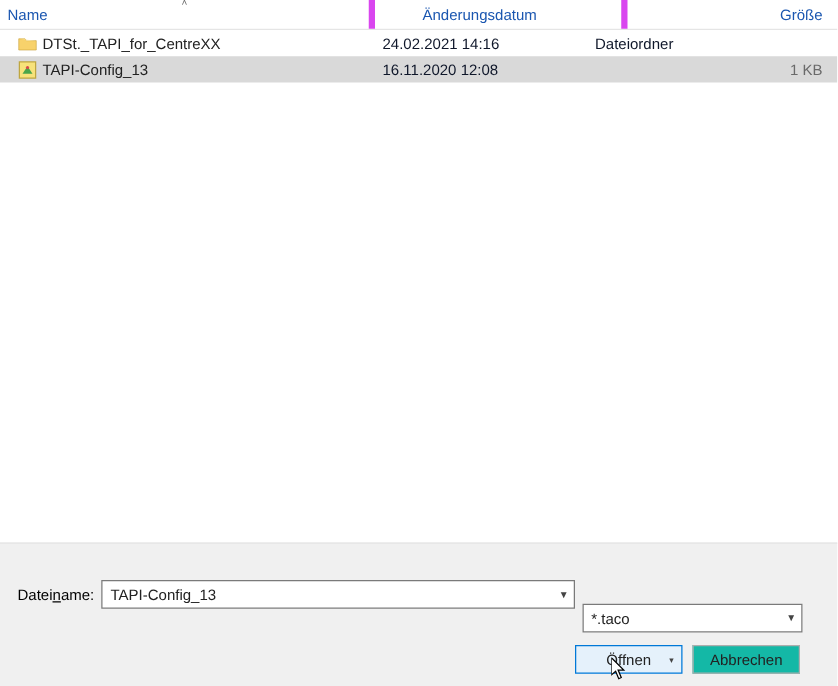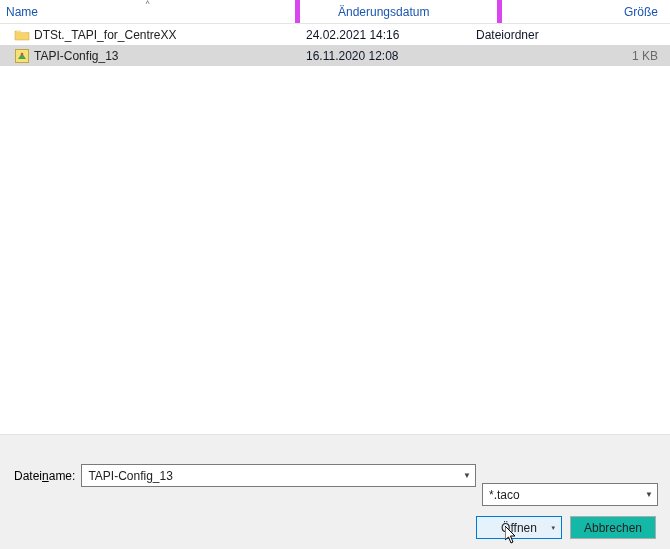--- a/index.html
+++ b/index.html
@@ -23,21 +23,21 @@
   .cell { padding: 0 6px; display: flex; align-items: center; height: 100%; overflow: hidden; white-space: nowrap; }
   .c-name { width: 300px; gap: 4px; padding-left: 14px; }
   .c-date { width: 170px; color: #0f172a; }
   .c-type { width: 115px; color: #0f172a; }
   .c-size { flex: 1; justify-content: flex-end; padding-right: 12px; color: #6a6a6a; }
 
   .icon { width: 16px; height: 16px; display: inline-flex; align-items: center; justify-content: center; flex-shrink: 0; }
   .icon-folder svg, .icon-file svg { width: 16px; height: 16px; }
 
   
-  .footer { background: #f0f0f0; border-top: 1px solid #e3e3e3; padding: 10px 12px 10px 10px; display: flex; flex-direction: column; gap: 10px; }
+  .footer { background: #f0f0f0; border-top: 1px solid #e3e3e3; padding: 10px 28px 10px 10px; display: flex; flex-direction: column; gap: 10px; }
   .row1 { display: flex; align-items: center; gap: 6px; }
   .label-fn { padding-left: 4px; }
   .label-fn u { text-decoration: underline; }
   .combo { display: flex; align-items: center; justify-content: space-between; background: #fff; border: 1px solid #7a7a7a; height: 23px; padding: 0 4px 0 6px; color: #222; }
   .combo .caret { font-size: 8px; color: #444; padding-left: 6px; }
   .combo-fn { flex: 1; }
   .combo-filter { width: 176px; margin-top: 38px; }
   .row2 { display: flex; justify-content: flex-end; gap: 8px; padding-right: 2px; }
   .btn { width: 86px; height: 23px; background: #14b8a6; border: 1px solid #adadad; display: flex; align-items: center; justify-content: center; color: #222; cursor: default; position: relative; }
   .btn.default { background: #e5f1fb; border-color: #0078d7; }

